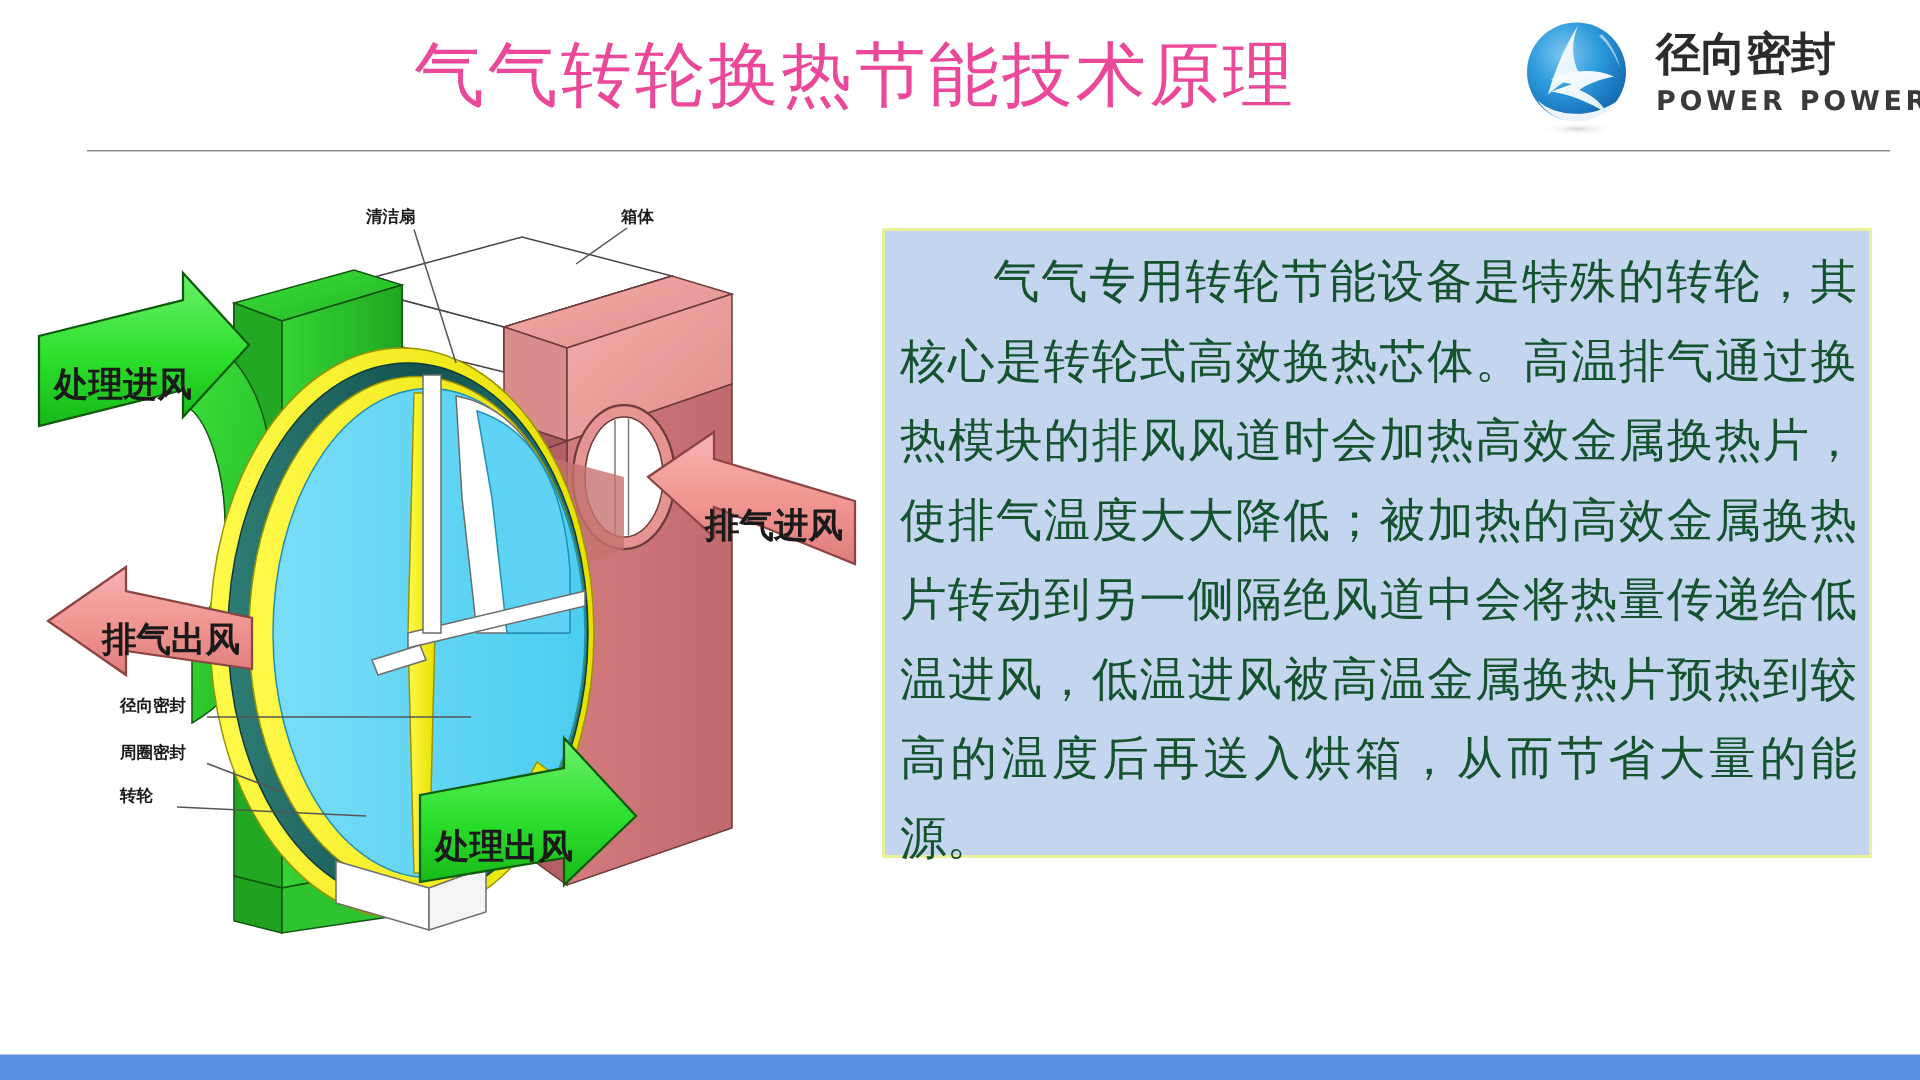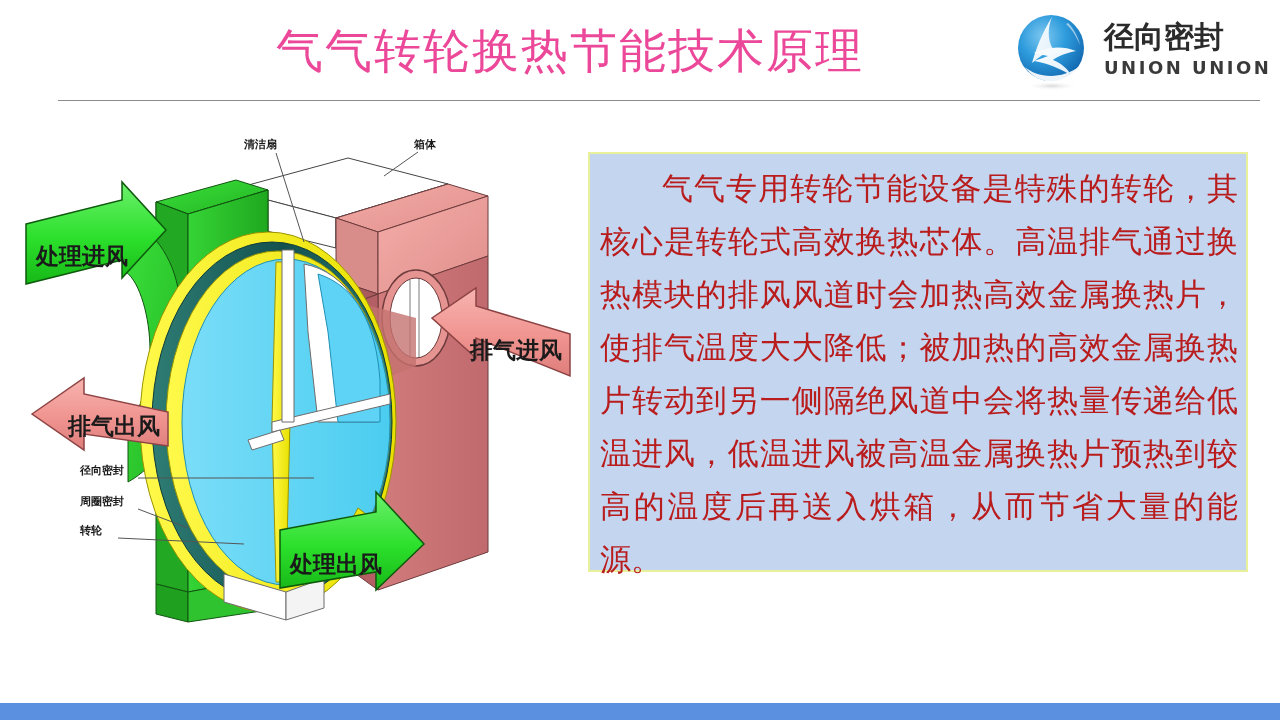--- a/index.html
+++ b/index.html
@@ -105,21 +105,21 @@
     background: #c3d5ef;
     border: 2px solid #e8f09a;
     box-sizing: border-box;
   }
   #description-text {
     position: absolute;
     left: 10px; top: 8px;
     width: 638px;
     font-size: 31px;
     line-height: 53px;
-    color: #b91c1c;
+    color: #14532d;
     text-indent: 62px;
     text-align: justify;
     font-weight: 500;
     letter-spacing: 0px;
   }
 
   
   #footer-bar {
     position: absolute;
     left: 0; top: 703px;
@@ -154,21 +154,21 @@
       <ellipse cx="40" cy="75" rx="26" ry="4.5" fill="url(#shadowGrad)"></ellipse>
       <circle cx="39" cy="37" r="33" fill="url(#sphereGrad)"></circle>
       <path d="M13 56 C24 66 48 70 68 55 C64 66 52 72 40 71 C28 70 18 64 13 56 Z" fill="#ffffff" opacity="0.92"></path>
       <path d="M40 6 C30 22 24 38 20 52 C27 46 34 41 41 38 C35 28 36 16 40 6 Z" fill="url(#swooshGrad)"></path>
       <path d="M22 42 C34 36 50 34 64 40 C54 42 46 45 41 49 C49 52 56 58 59 64
                C48 58 36 52 22 50 C28 48 33 46 36 45 C31 44 26 43 22 42 Z" fill="url(#swooshGrad)"></path>
       <path d="M56 12 C62 18 66 26 68 34 C64 25 60 18 54 13 Z" fill="#ffffff" opacity="0.55"></path>
     </svg>
     <div id="logo-text-block">
       <div id="logo-name-cn">径向密封</div>
-      <div id="logo-name-en">UNION UNION</div>
+      <div id="logo-name-en">POWER POWER</div>
     </div>
   </div>
 </div>
 
 <div id="diagram-panel">
   <svg id="diagram-svg" width="560" height="520" viewBox="0 0 560 520">
     <defs>
       <linearGradient id="grGreenFace" x1="0" y1="0" x2="1" y2="0">
         <stop offset="0%" stop-color="#35D435"></stop>
           <stop offset="100%" stop-color="#1FA81F"></stop>

